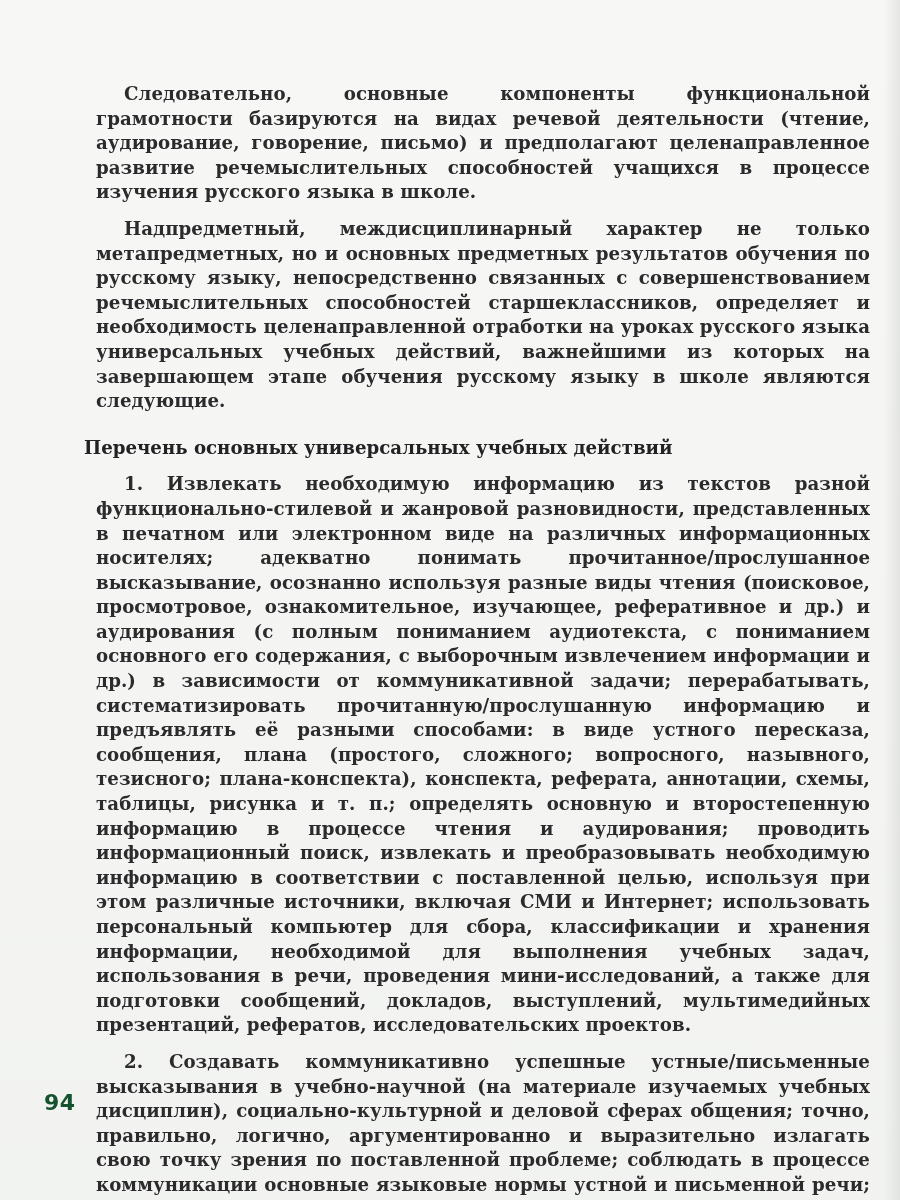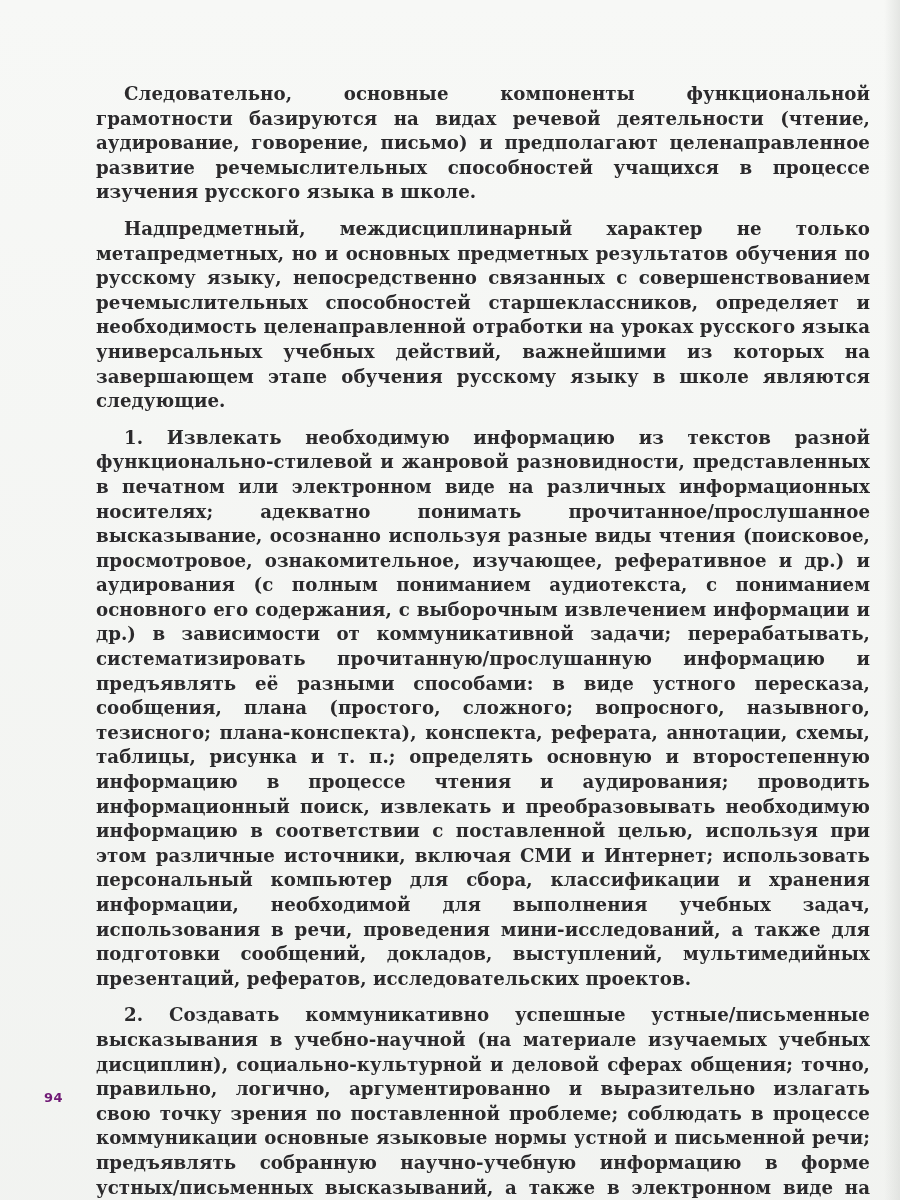--- a/index.html
+++ b/index.html
@@ -56,34 +56,35 @@
   }
   .item .num {
     font-weight: 600;
   }
   .page-number {
     position: absolute;
     left: 44px;
     top: 1090px;
     font-family: "DejaVu Sans", "Liberation Sans", sans-serif;
     font-weight: 800;
-    font-size: 13px;
-    color: #701a75;
+    font-size: 22px;
+    color: #14532d;
     letter-spacing: 0.5px;
   }
 </style>
 </head>
 <body>
 
 <div class="bleed"></div>
 <div class="right-edge"></div>
 
 <main class="page">
   <p class="para">Следовательно, основные компоненты функциональной грамотности базируются на видах речевой деятельности (чтение, аудирование, говорение, письмо) и предполагают целенаправленное развитие речемыслительных способностей учащихся в процессе изучения русского языка в школе.</p>
   <p class="para">Надпредметный, междисциплинарный характер не только метапредметных, но и основных предметных результатов обучения по русскому языку, непосредственно связанных с совершенствованием речемыслительных способностей старшеклассников, определяет и необходимость целенаправленной отработки на уроках русского языка универсальных учебных действий, важнейшими из которых на завершающем этапе обучения русскому языку в школе являются следующие.</p>
 
+  <h2 class="heading">Перечень основных универсальных учебных действий</h2>
 
   <p class="para item"><span class="num">1.</span> <span>Извлекать необходимую информацию из текстов разной функционально-стилевой и жанровой разновидности, представленных в печатном или электронном виде на различных информационных носителях; адекватно понимать прочитанное/прослушанное высказывание, осознанно используя разные виды чтения (поисковое, просмотровое, ознакомительное, изучающее, реферативное и др.) и аудирования (с полным пониманием аудиотекста, с пониманием основного его содержания, с выборочным извлечением информации и др.) в зависимости от коммуникативной задачи; перерабатывать, систематизировать прочитанную/прослушанную информацию и предъявлять её разными способами: в виде устного пересказа, сообщения, плана (простого, сложного; вопросного, назывного, тезисного; плана-конспекта), конспекта, реферата, аннотации, схемы, таблицы, рисунка и т. п.; определять основную и второстепенную информацию в процессе чтения и аудирования; проводить информационный поиск, извлекать и преобразовывать необходимую информацию в соответствии с поставленной целью, используя при этом различные источники, включая СМИ и Интернет; использовать персональный компьютер для сбора, классификации и хранения информации, необходимой для выполнения учебных задач, использования в речи, проведения мини-исследований, а также для подготовки сообщений, докладов, выступлений, мультимедийных презентаций, рефератов, исследовательских проектов.</span></p>
 
   <p class="para item"><span class="num">2.</span> <span>Создавать коммуникативно успешные устные/письменные высказывания в учебно-научной (на материале изучаемых учебных дисциплин), социально-культурной и деловой сферах общения; точно, правильно, логично, аргументированно и выразительно излагать свою точку зрения по поставленной проблеме; соблюдать в процессе коммуникации основные языковые нормы устной и письменной речи; предъявлять собранную научно-учебную информацию в форме устных/письменных высказываний, а также в электронном виде на различных информационных носителях; выступать перед аудиторией старшеклассников с докладом, защищать реферат, исследовательскую проектную работу, используя заранее подготовленный текст и мультимедийную презентацию.</span></p>
 </main>
 
 <div class="page-number">94</div>
 
 </body></html>

